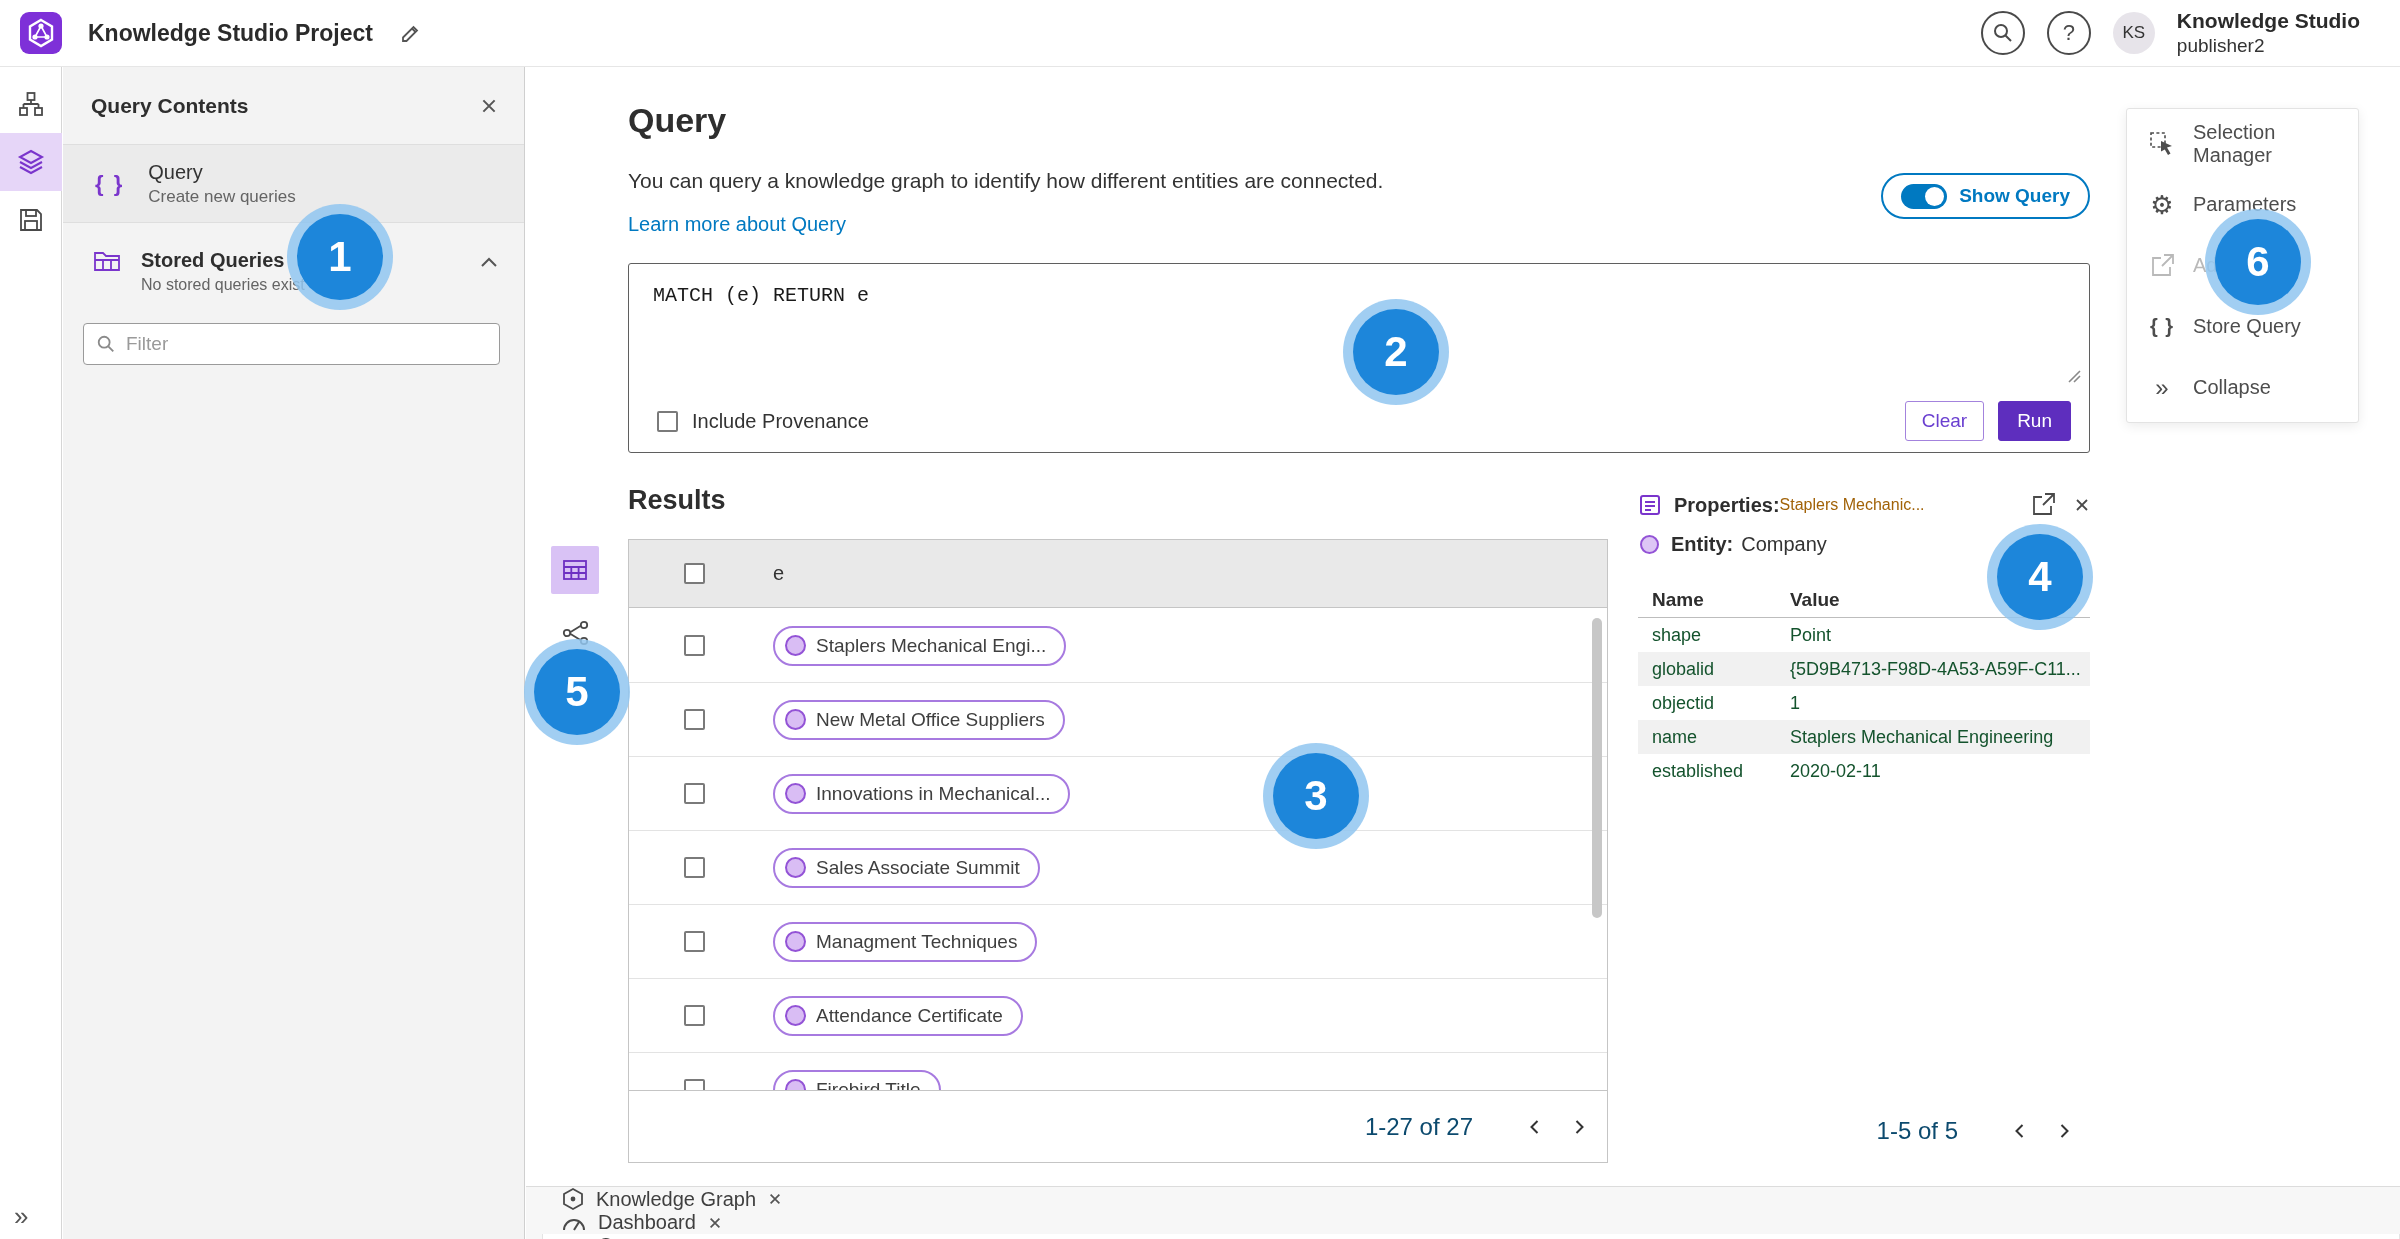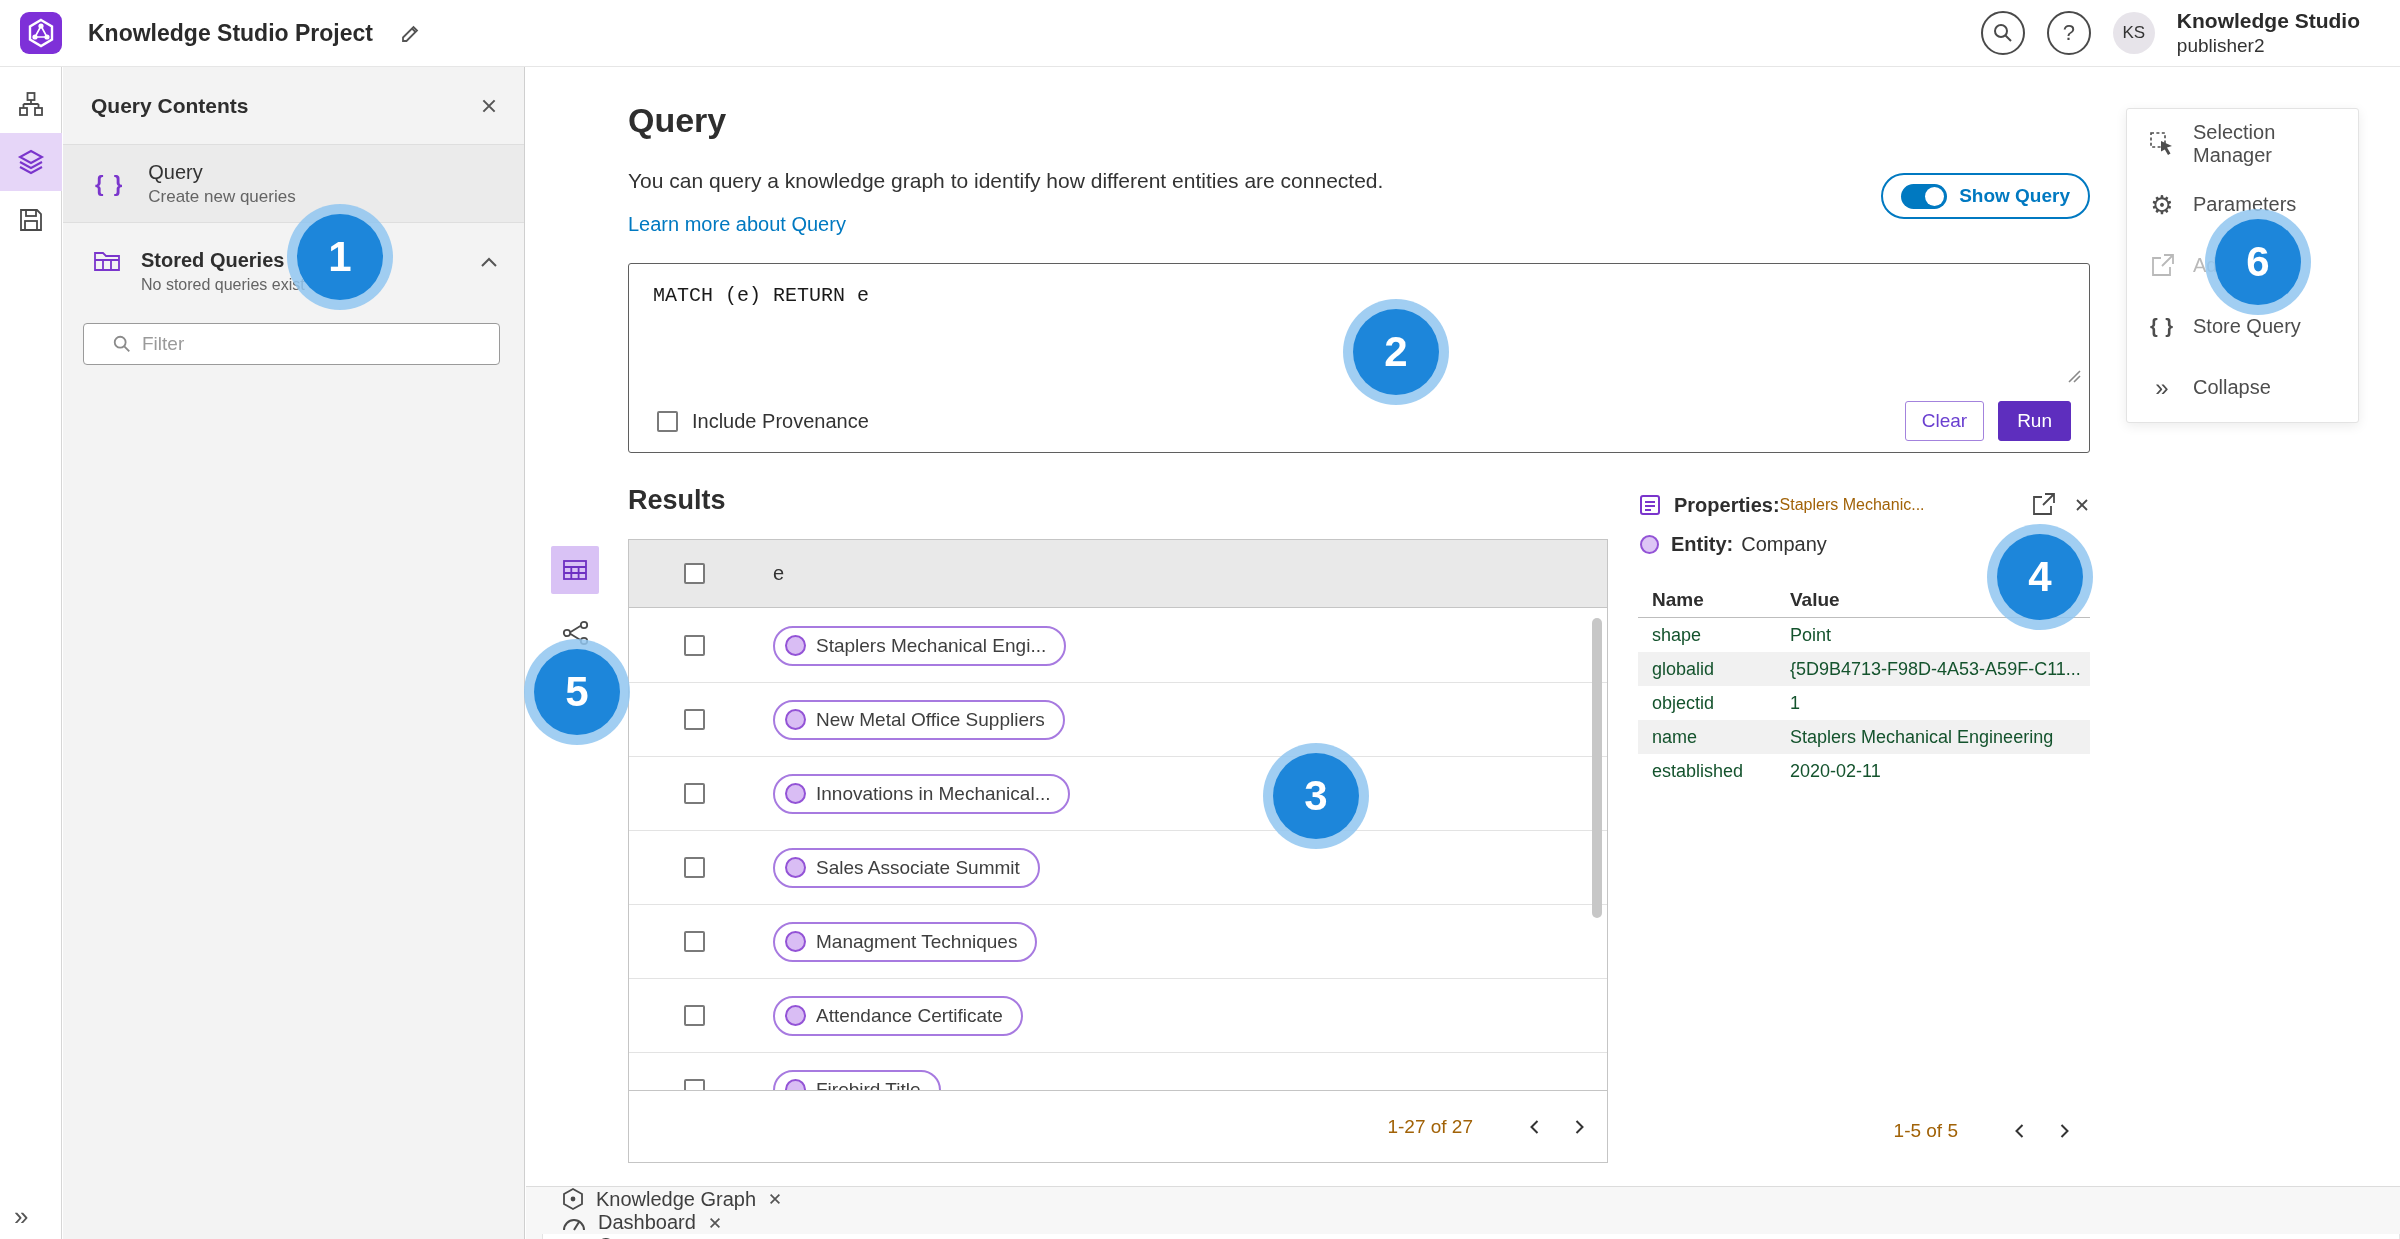--- a/index.html
+++ b/index.html
@@ -43,21 +43,21 @@
   .lp-item-text{margin-left:24px;}
   .lp-item-label{font-size:20px;color:#333;display:block;}
   .lp-item-sub{font-size:17px;color:#646464;display:block;margin-top:3px;}
   .lp-stored{display:flex;align-items:flex-start;padding:26px 26px 0 30px;color:#7a35cc;}
   .lp-stored-text{margin-left:20px;flex:1;}
   .lp-stored-label{font-size:20px;font-weight:bold;color:#2e2e2e;display:block;}
   .lp-stored-sub{font-size:16px;color:#646464;display:block;margin-top:4px;}
   .lp-chevron{color:#555;margin-top:8px;display:flex;}
   .lp-filter{position:absolute;left:20px;right:24px;top:256px;height:42px;background:#fff;
              border:1px solid #9a9a9a;border-radius:4px;display:flex;align-items:center;
-             padding:0 28px;color:#8a8a8a;}
+             padding:0 12px;color:#8a8a8a;}
   .lp-filter input{border:none;outline:none;font-size:19px;margin-left:10px;flex:1;
                    font-family:inherit;color:#333;background:transparent;}
   .lp-filter input::placeholder{color:#9a9a9a;}
 
   
   .main{position:absolute;top:67px;left:526px;right:0;bottom:53px;background:#fff;}
   .q-title{position:absolute;left:102px;top:34px;font-size:34px;font-weight:bold;color:#2e2e2e;}
   .q-desc{position:absolute;left:102px;top:102px;font-size:21px;color:#333;}
   .q-learn{position:absolute;left:102px;top:146px;font-size:20px;color:#0079c1;text-decoration:none;}
   .show-query{position:absolute;right:310px;top:106px;height:46px;border:2px solid #0079c1;
@@ -94,21 +94,21 @@
   .rt-e{font-size:20px;color:#333;margin-left:14px;}
   .rt-body{position:absolute;top:69px;left:0;right:0;height:482px;overflow:hidden;}
   .rt-row{height:74px;display:flex;align-items:center;border-bottom:1px solid #e3e3e3;}
   .chip{display:inline-flex;align-items:center;gap:10px;height:40px;border:2px solid #a77ae0;
         border-radius:21px;padding:0 18px 0 10px;background:#fff;margin-left:14px;}
   .chip-dot{width:21px;height:21px;border-radius:50%;background:#d9bdf4;border:2px solid #9353d6;flex:none;}
   .chip-label{font-size:19px;color:#3f3f3f;white-space:nowrap;}
   .rt-scroll{position:absolute;right:5px;top:78px;width:10px;height:300px;background:#c7c7c7;border-radius:5px;}
   .rt-footer{position:absolute;left:0;right:0;bottom:0;height:72px;border-top:1px solid #c5c5c5;
              display:flex;align-items:center;justify-content:flex-end;padding-right:6px;background:#fff;z-index:2;}
-  .pg-text{font-size:19px;color:#a16207;margin-right:40px;text-align:center;}
+  .pg-text{font-size:24px;color:#0c4a6e;margin-right:40px;text-align:center;}
   .pg-btn{width:44px;height:44px;display:flex;align-items:center;justify-content:center;color:#333;background:transparent;border:none;}
 
   
   .props{position:absolute;left:1112px;top:423px;width:452px;height:673px;}
   .props-header{display:flex;align-items:center;height:30px;}
   .props-label{font-size:20px;font-weight:bold;color:#2e2e2e;margin-left:12px;white-space:nowrap;}
   .props-link{font-size:16px;color:#a16207;white-space:nowrap;overflow:hidden;text-overflow:ellipsis;max-width:190px;text-decoration:none;}
   .props-actions{margin-left:auto;display:flex;align-items:center;gap:18px;color:#4a4a4a;}
   .props-entity{display:flex;align-items:center;margin-top:10px;height:28px;}
   .entity-dot{width:19px;height:19px;border-radius:50%;background:#ddc6f5;border:2px solid #9353d6;margin-left:2px;flex:none;}

